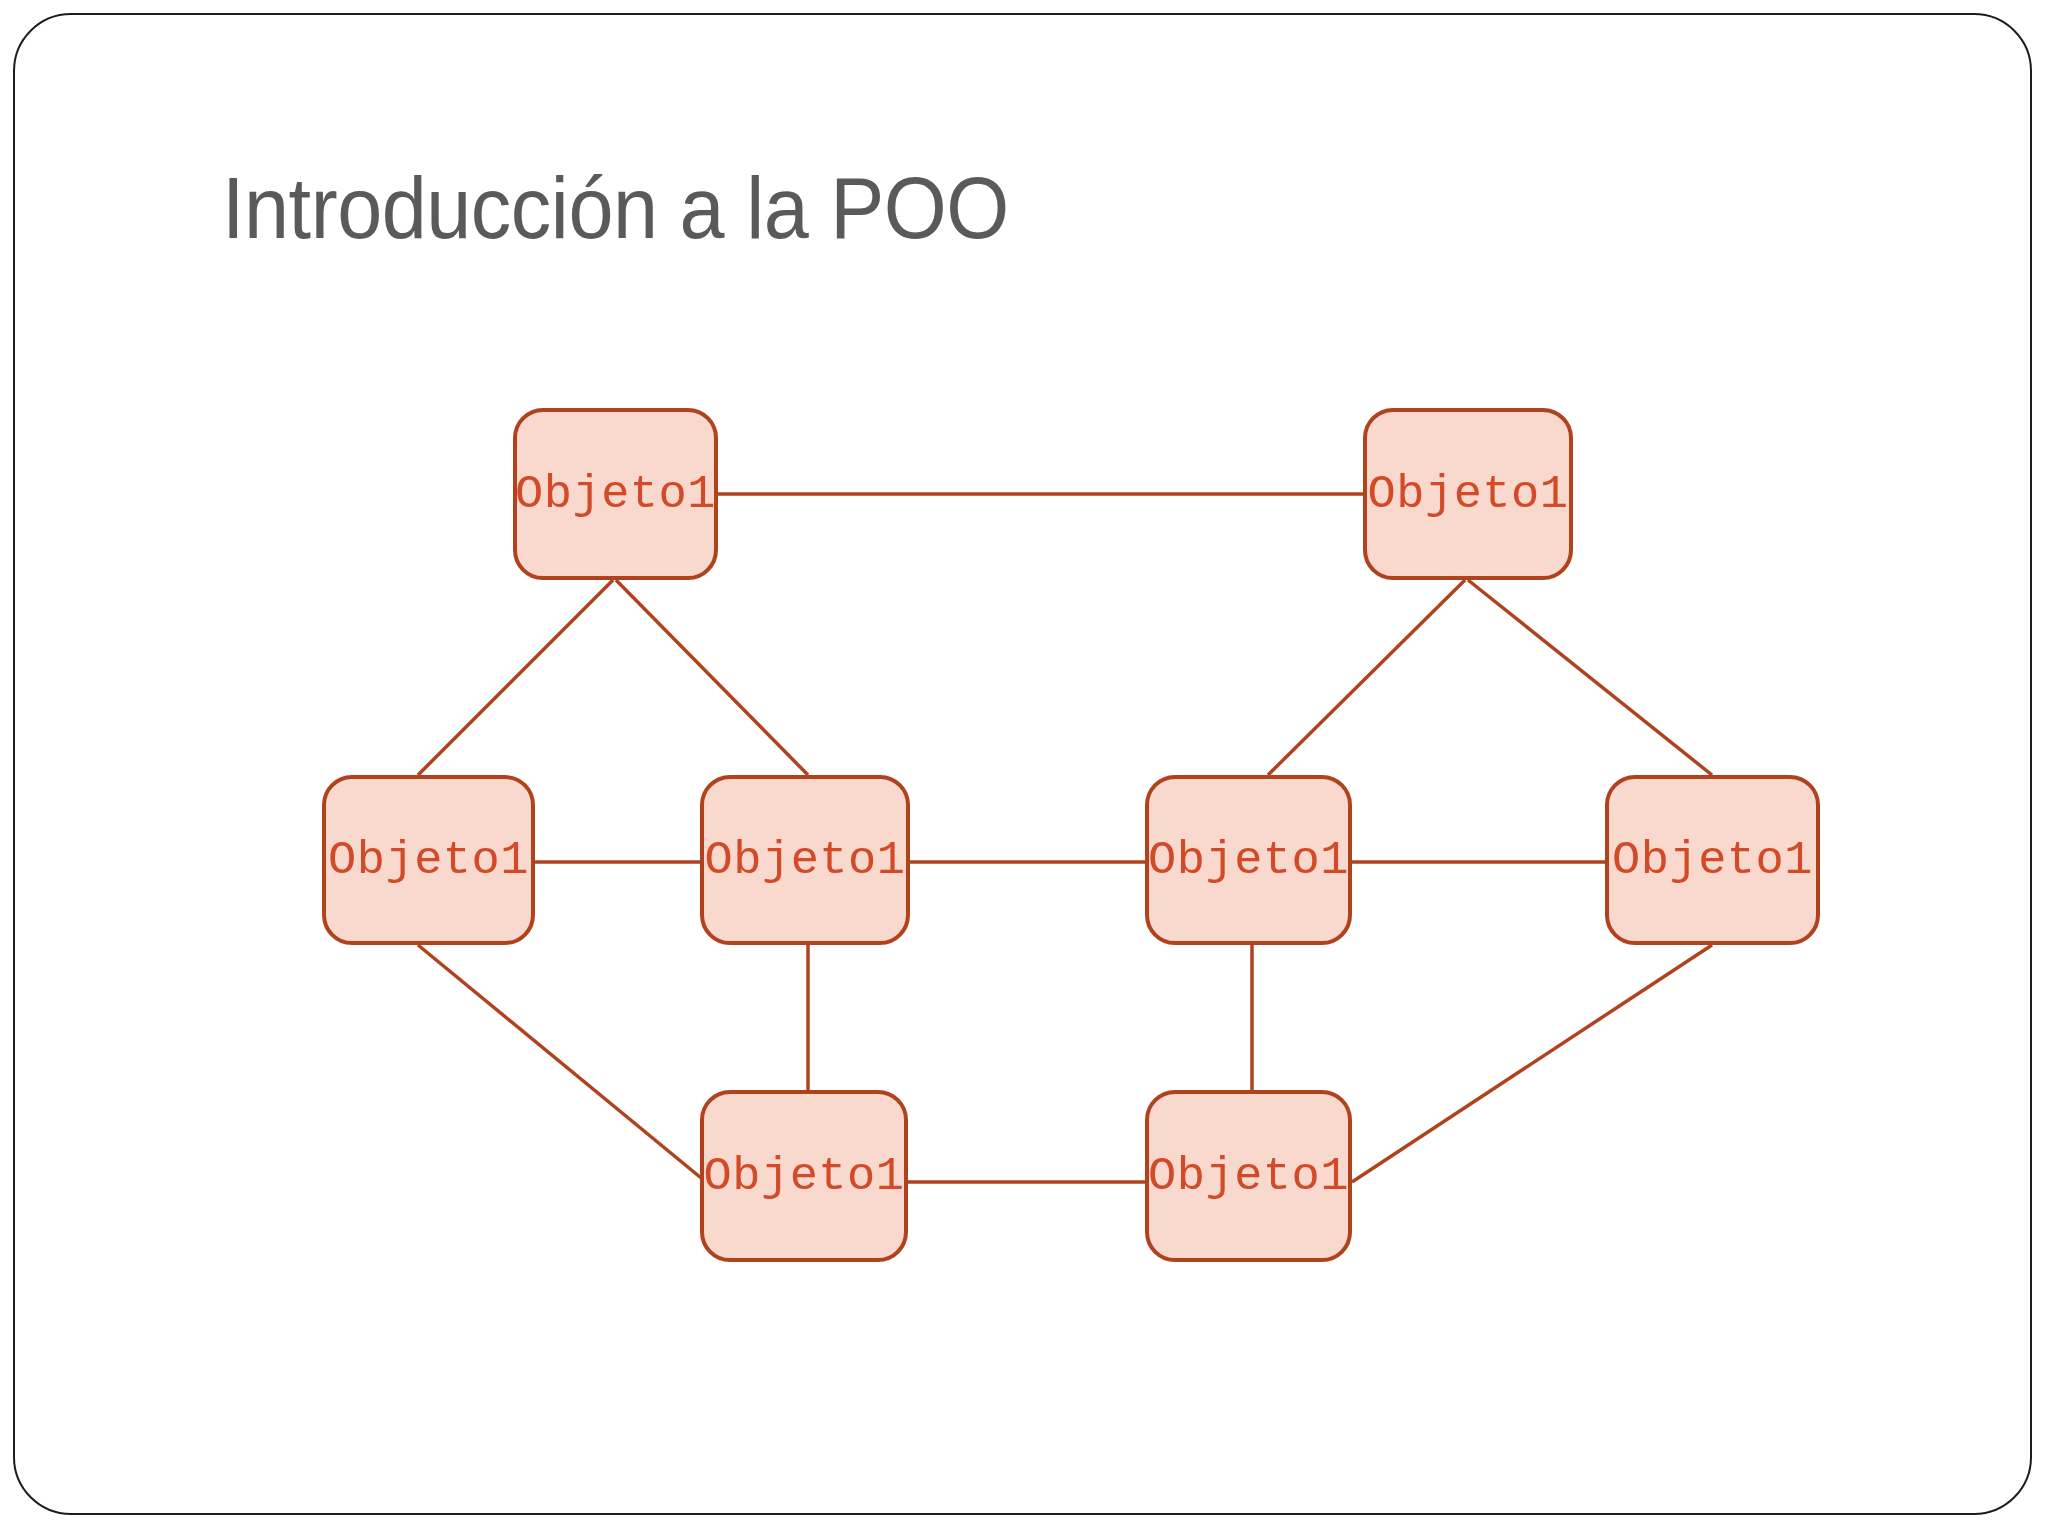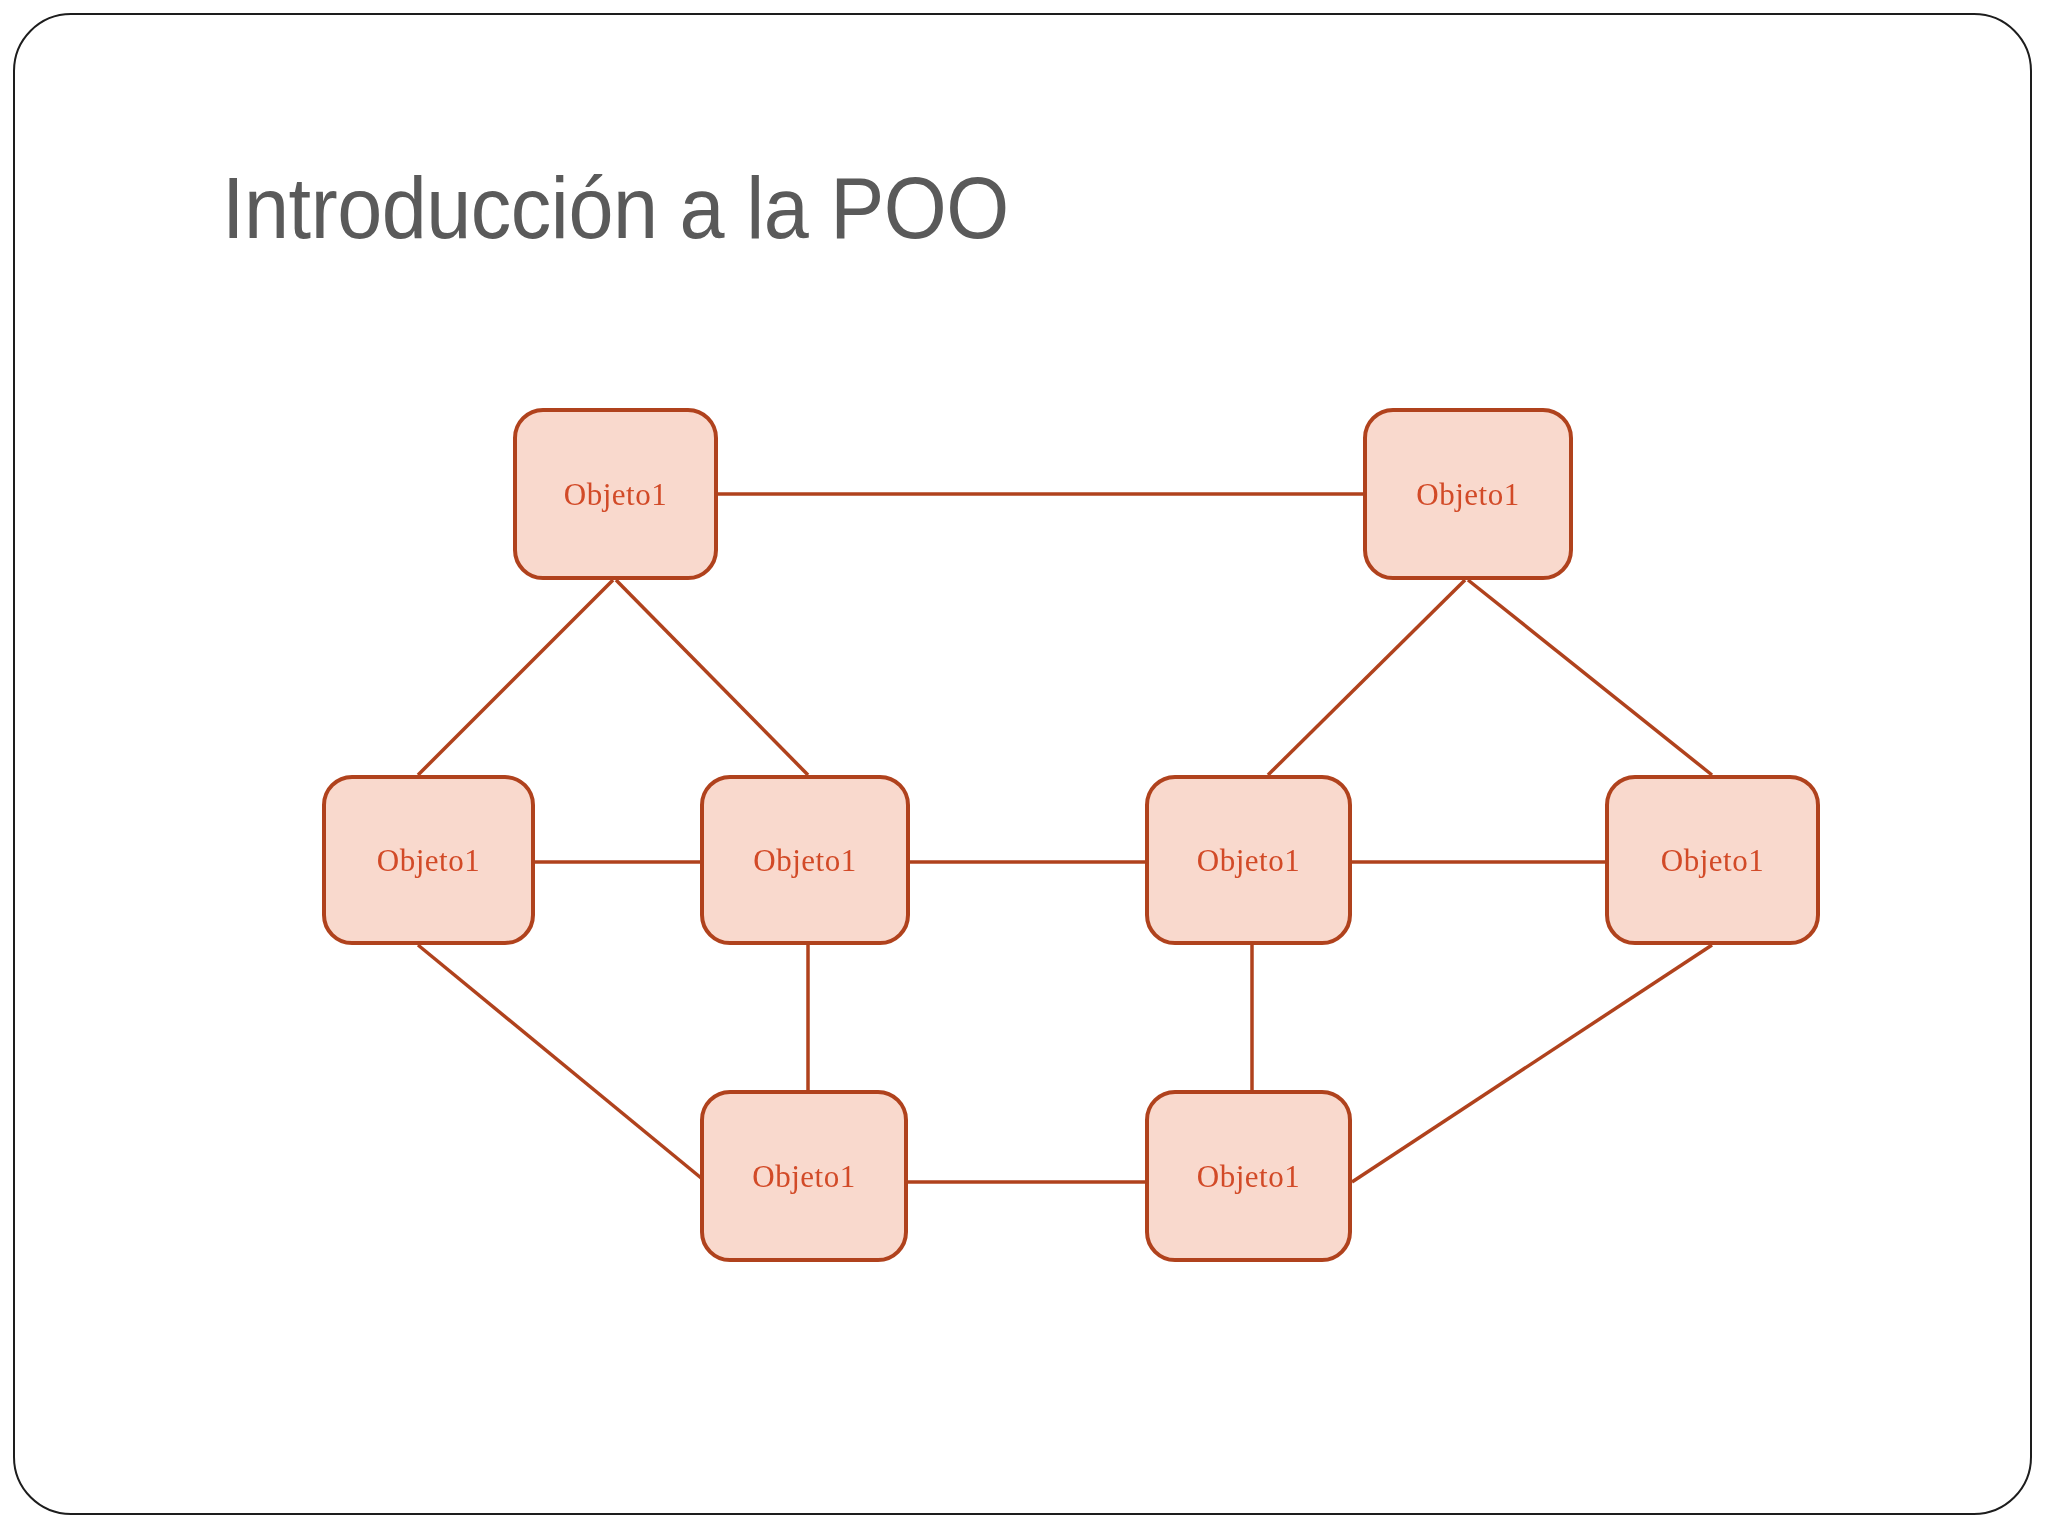--- a/index.html
+++ b/index.html
@@ -61,22 +61,22 @@
     box-sizing: border-box;
     background: #f9d9cd;
     border: 4px solid #b0421d;
     border-radius: 30px;
     display: flex;
     align-items: center;
     justify-content: center;
     z-index: 5;
   }
   .node-label {
-    font-family: Liberation Serif, serif;
-    font-size: 31px;
+    font-family: Liberation Mono, monospace;
+    font-size: 47px;
     color: #d24a27;
     letter-spacing: 0.5px;
     white-space: nowrap;
     line-height: 1;
   }
 </style>
 </head>
 <body>
 
 <div id="slide">

